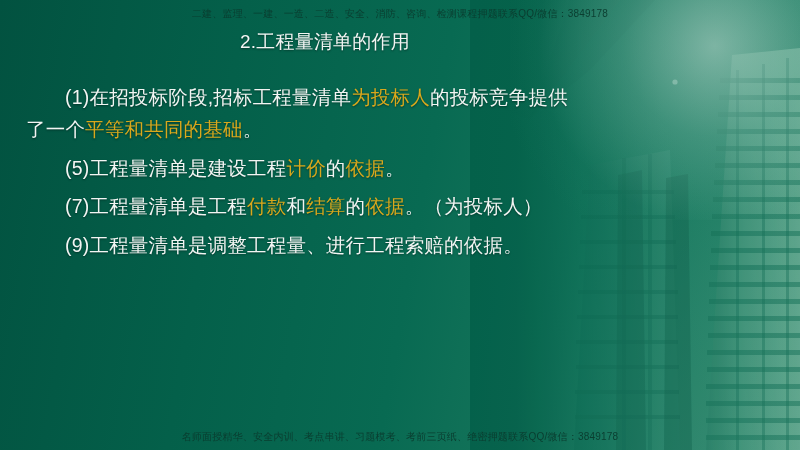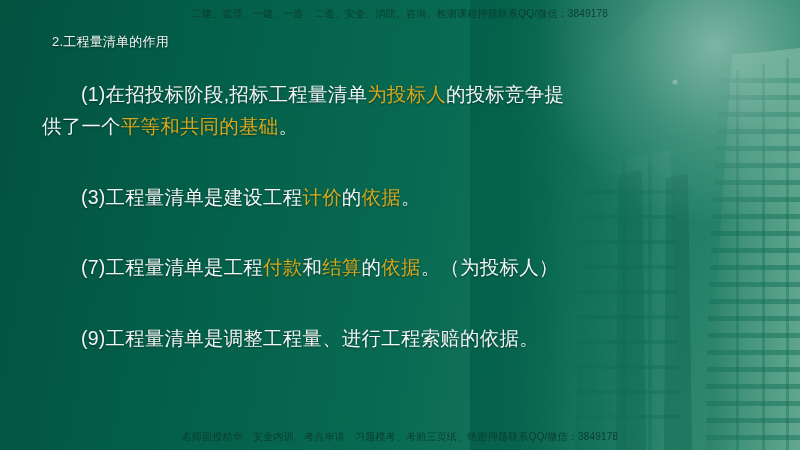--- a/index.html
+++ b/index.html
@@ -95,25 +95,26 @@
     width: 560px;
     color: #f2f5f3;
     font-size: 19.5px;
     line-height: 32.5px;
     letter-spacing: 0.2px;
     text-shadow: 0 1px 2px rgba(0,0,0,0.42);
   }
 
   .line { white-space: normal; }
   .indent { text-indent: 2em; }
-  .para   { margin: 16px; }
+  .para   { margin: 0; }
 
   .title {
-    font-size: 13px;
-    margin-bottom: 0;
+    font-size: 19px;
+    margin-bottom: 19px;
+    text-align: center;
   }
 
   .gold { color: #d9a81c; }
   .white { color: #f2f5f3; }
 
   .gap-sm { height: 3px; }
   .gap-md { height: 6px; }
 </style>
 </head>
 <body>
@@ -218,21 +219,21 @@
   <div class="content">
 
     <div class="line title indent"><span>2.工程量清单的作用</span></div>
 
     <div class="gap-sm"></div>
 
     <p class="para line indent"><span class="white">(1)在招投标阶段,招标工程量清单</span><span class="gold">为投标人</span><span class="white">的投标竞争提供了一个</span><span class="gold">平等和共同的基础</span><span class="white">。</span></p>
 
     <div class="gap-md"></div>
 
-    <p class="para line indent"><span class="white">(3)工程量清单是建设工程</span><span class="gold">计价</span><span class="white">的</span><span class="gold">依据</span><span class="white">。</span></p>
+    <p class="para line indent"><span class="white">(5)工程量清单是建设工程</span><span class="gold">计价</span><span class="white">的</span><span class="gold">依据</span><span class="white">。</span></p>
 
     <div class="gap-md"></div>
 
     <p class="para line indent"><span class="white">(7)工程量清单是工程</span><span class="gold">付款</span><span class="white">和</span><span class="gold">结算</span><span class="white">的</span><span class="gold">依据</span><span class="white">。（为投标人）</span></p>
 
     <div class="gap-md"></div>
 
     <p class="para line indent"><span class="white">(9)工程量清单是调整工程量、进行工程索赔的依据。</span></p>
 
   </div>

